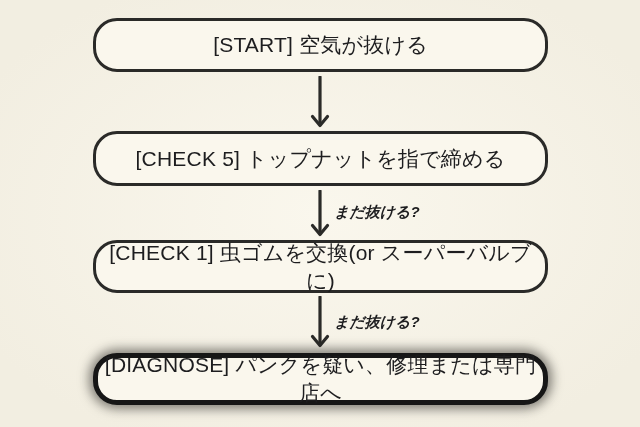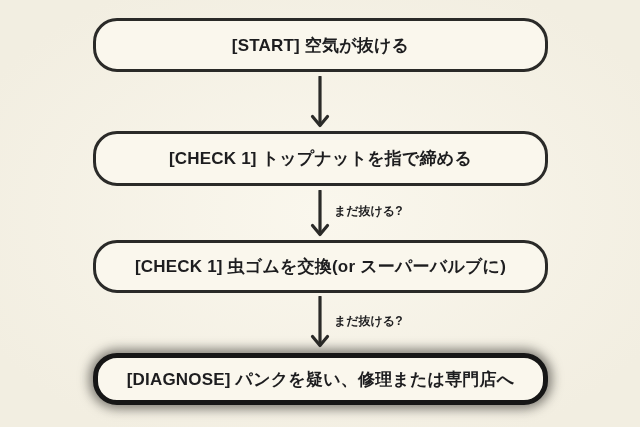--- a/index.html
+++ b/index.html
@@ -20,22 +20,22 @@
     left: 93px;
     width: 455px;
     box-sizing: border-box;
     border: 3.5px solid var(--node-border, #2a2a28);
     border-radius: 24px;
     background: var(--node-fill, #faf7ed);
     display: flex;
     align-items: center;
     justify-content: center;
     text-align: center;
-    font-size: 17px;
-    font-weight: 700;
+    font-size: 21px;
+    font-weight: 400;
     color: var(--text, #1d1d1f);
     letter-spacing: 0.2px;
   }
   .node.n1 { top: 18px;  height: 54px; }
   .node.n2 { top: 131px; height: 55px; }
   .node.n3 { top: 240px; height: 53px; }
   .node.n4 {
     top: 353px; height: 52px;
     border-width: 5px;
     border-color: #161616;
@@ -52,44 +52,45 @@
     fill: none;
     stroke-linecap: round;
     stroke-linejoin: round;
   }
   .arrow.a1 { top: 76px; }
   .arrow.a2 { top: 190px; }
   .arrow.a3 { top: 296px; }
   .edge-label {
     position: absolute;
     left: 334px;
-    font-size: 12px;
+    font-size: 15px;
     font-weight: 700;
     color: var(--text, #1d1d1f);
     white-space: nowrap;
+    font-style: italic;
   }
   .edge-label.l1 { top: 203px; }
   .edge-label.l2 { top: 313px; }
 </style>
 </head>
 <body>
 
 <div class="canvas">
 
   <div class="node n1">
     <span>[START] 空気が抜ける</span>
   </div>
 
   <svg class="arrow a1" width="28" height="52" viewBox="0 0 28 52">
     <line x1="14" y1="1" x2="14" y2="48.5"></line>
     <polyline points="6.5,40.5 14,49.5 21.5,40.5"></polyline>
   </svg>
 
   <div class="node n2">
-    <span>[CHECK 1] トップナットを指で締める</span>
+    <span>[CHECK 5] トップナットを指で締める</span>
   </div>
 
   <svg class="arrow a2" width="28" height="47" viewBox="0 0 28 47">
     <line x1="14" y1="1" x2="14" y2="43.5"></line>
     <polyline points="6.5,35.5 14,44.5 21.5,35.5"></polyline>
   </svg>
   <div class="edge-label l1">まだ抜ける?</div>
 
   <div class="node n3">
     <span>[CHECK 1] 虫ゴムを交換(or スーパーバルブに)</span>

